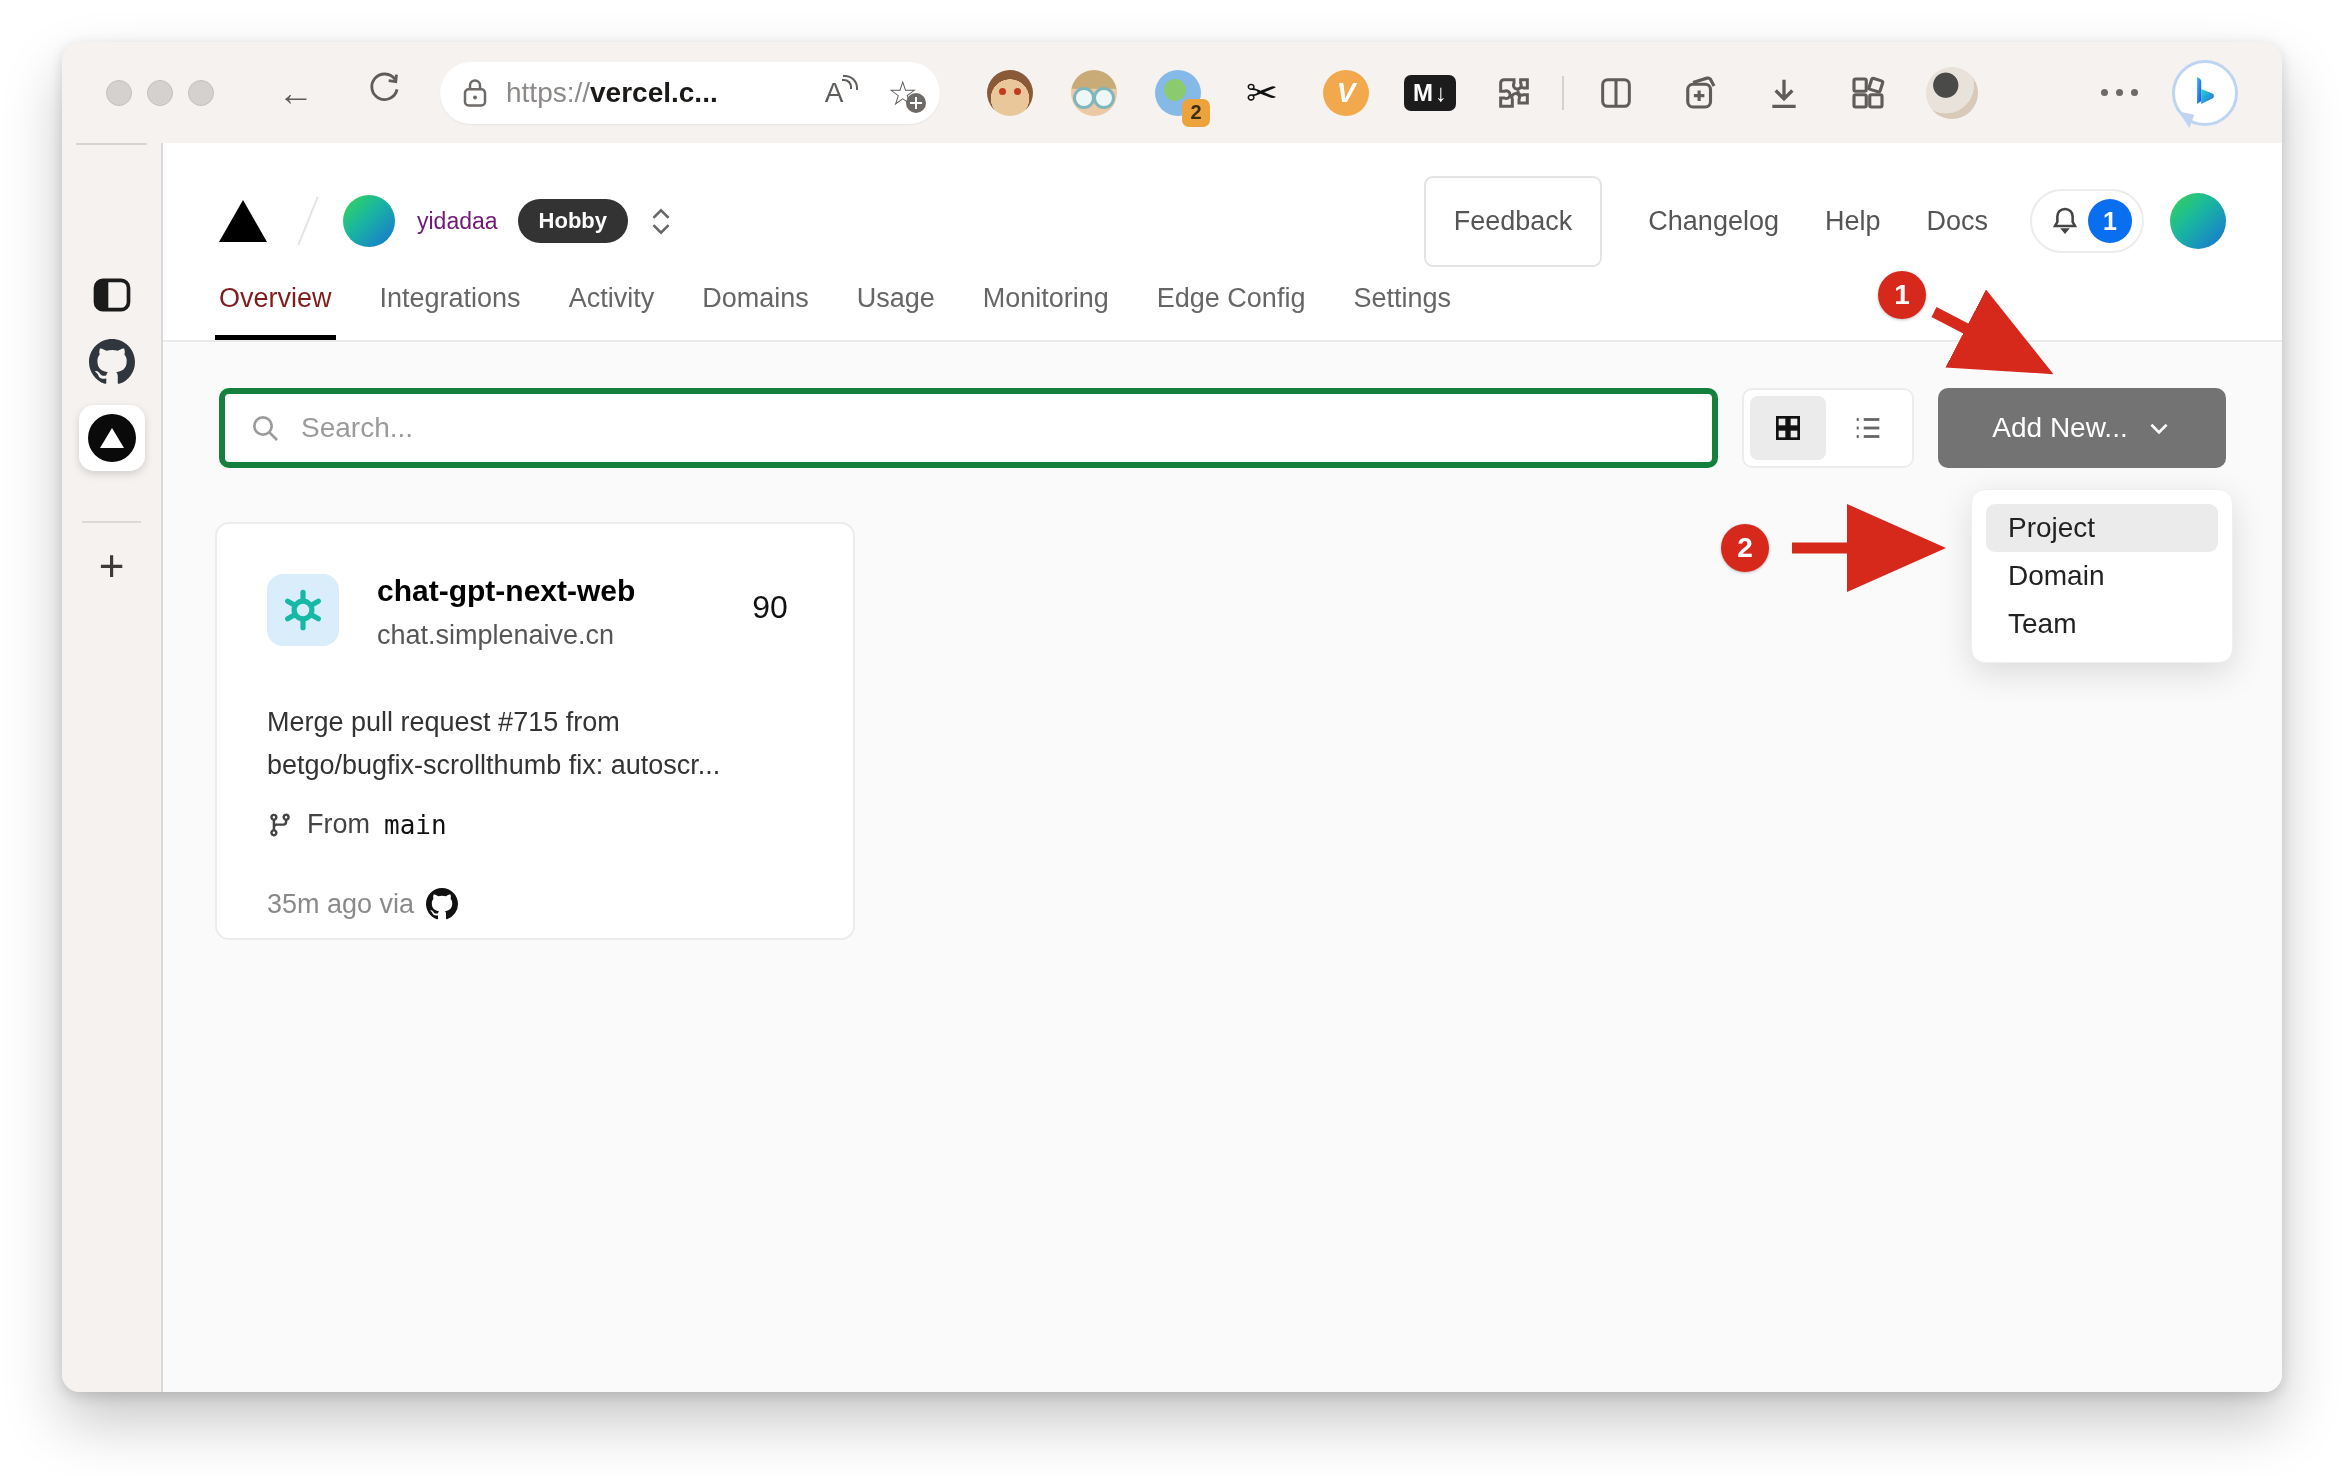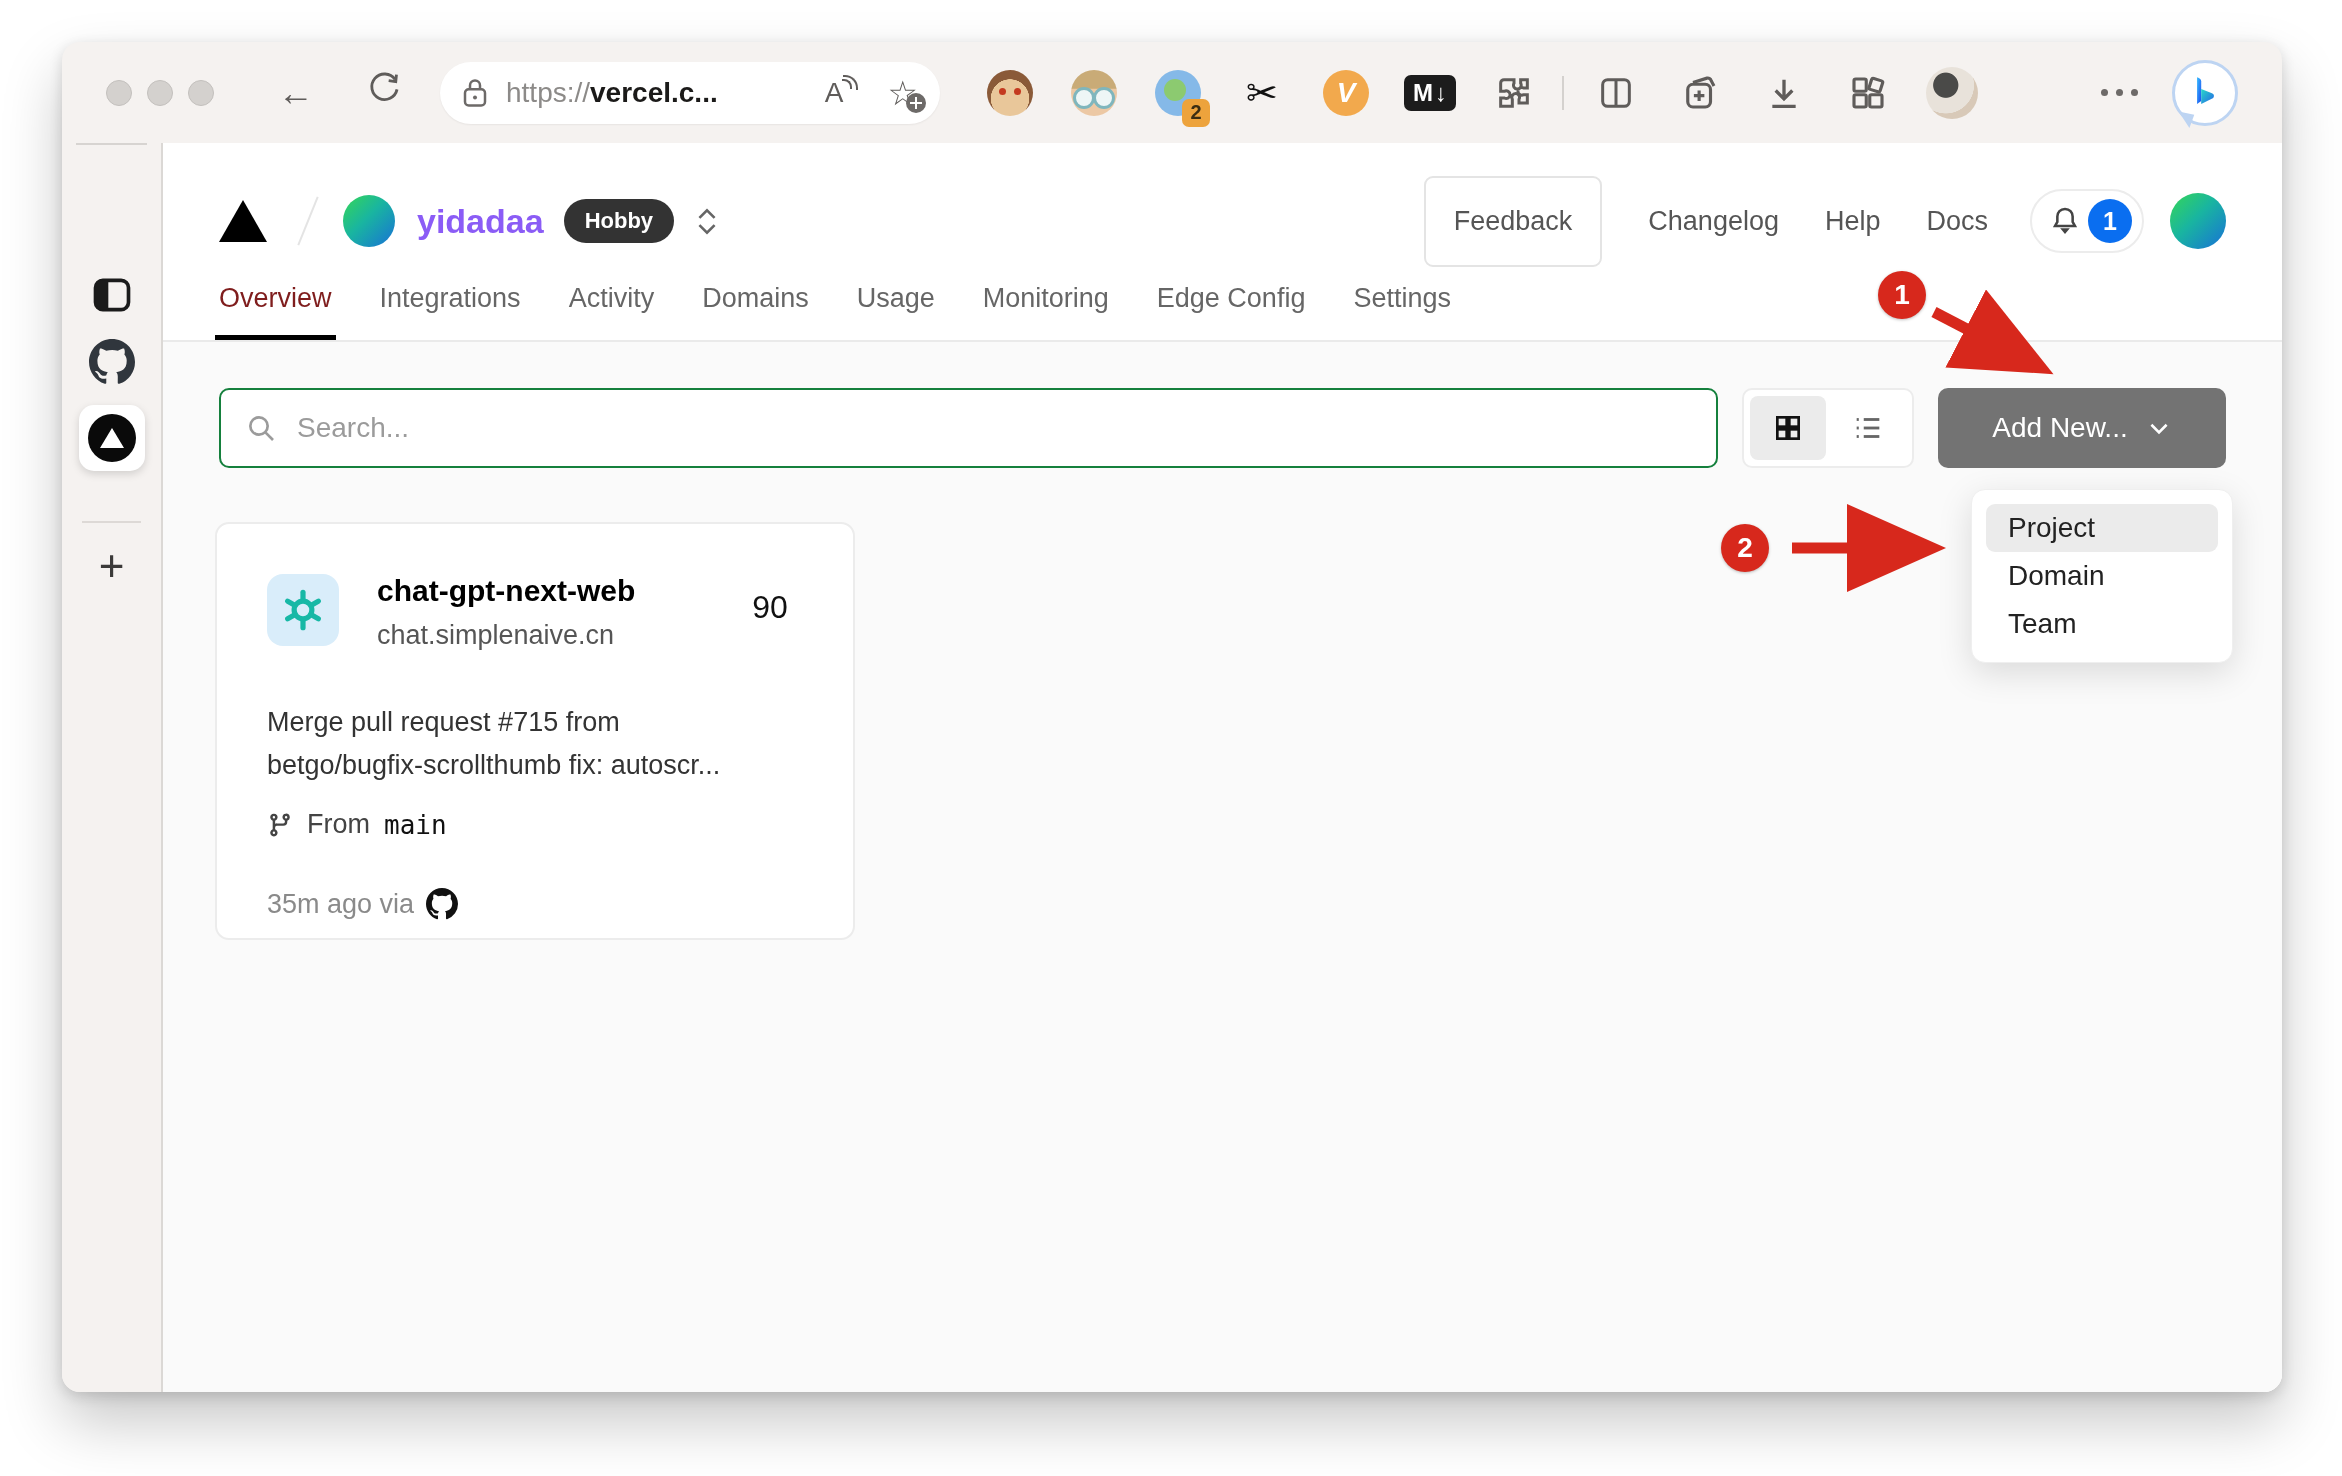--- a/index.html
+++ b/index.html
@@ -60,37 +60,37 @@
   .esb-divider { position:absolute; top:378px; left:20px; right:20px; height:2px; background:#ddd9d6; }
   .esb-plus { font-size:44px; color:#3b3a39; font-weight:400; }
   
   .page { flex:1; background:#fff; display:flex; flex-direction:column; position:relative; }
   .site-header { padding:30px 56px 0 56px; border-bottom:2px solid #eaeaea; background:#fff; }
   .hrow { display:flex; align-items:center; height:96px; }
   .tri { width:0; height:0; border-left:24px solid transparent; border-right:24px solid transparent; border-bottom:42px solid #000; }
   .slash { width:2px; height:52px; background:#e4e4e4; transform:rotate(22deg); margin:0 34px 0 40px; }
   .grad-av { border-radius:50%; background:linear-gradient(135deg,#33d35e 5%,#19b5a0 45%,#1877d2 95%); }
   .team-av { width:52px; height:52px; margin-right:22px; }
-  .team-name { font-size:34px; font-weight:700; color:#8b5cf6; }
+  .team-name { font-size:23px; font-weight:400; color:#701a75; }
   .plan-badge { background:#333; color:#fff; font-size:22px; font-weight:600; border-radius:999px; padding:9px 21px; margin-left:20px; }
   .sel-chev { margin-left:22px; display:flex; flex-direction:column; gap:3px; }
   .hdr-right { margin-left:auto; display:flex; align-items:center; }
   .feedback-btn { border:2px solid #e4e4e4; border-radius:9px; background:#fff; color:#555; font-size:27px; padding:28px 28px; }
   .hdr-link { color:#555; font-size:27px; margin-left:46px; }
   .bell-pill { margin-left:42px; border:2px solid #ececec; background:#fff; border-radius:999px; height:64px; display:flex; align-items:center; padding:0 10px 0 16px; gap:6px; }
   .notif-badge { width:44px; height:44px; border-radius:50%; background:#0a6ef0; color:#fff; font-size:25px; font-weight:600; display:flex; align-items:center; justify-content:center; }
   .user-av { width:56px; height:56px; margin-left:26px; }
   .tabs { display:flex; gap:48px; padding-top:14px; }
   .tab { font-size:27px; color:#666; padding-bottom:26px; position:relative; }
   .tab.active { color:#7f1d1d; }
   .tab.active::after { content:''; position:absolute; left:-4px; right:-4px; bottom:0; height:5px; background:#000; }
   
   .content { flex:1; background:#fafafa; position:relative; padding:46px 56px; }
   .ctl-row { display:flex; align-items:stretch; gap:24px; height:80px; }
-  .search-box { flex:1; background:#fff; border:2px solid #15803d; border-radius:10px; display:flex; align-items:center; padding:0 24px; }
+  .search-box { flex:1; background:#fff; border:6px solid #15803d; border-radius:10px; display:flex; align-items:center; padding:0 24px; }
   .search-box input { border:none; outline:none; font-size:28px; color:#333; flex:1; margin-left:20px; background:transparent; font-family:"Liberation Sans",sans-serif; }
   .search-box input::placeholder { color:#9b9b9b; }
   .view-toggle { width:172px; background:#fff; border:2px solid #ececec; border-radius:10px; display:flex; padding:6px; gap:4px; }
   .vt-btn { flex:1; display:flex; align-items:center; justify-content:center; border-radius:8px; }
   .vt-btn.active { background:#ebebeb; }
   .add-btn { width:288px; background:#737373; border-radius:10px; color:#fff; font-size:28px; font-weight:500; display:flex; align-items:center; justify-content:center; gap:18px; border:none; }
   
   .dropdown { position:absolute; top:147px; right:49px; width:262px; background:#fff; border:1px solid #efefef; border-radius:14px; box-shadow:0 10px 34px rgba(0,0,0,.13); padding:14px; z-index:5; }
   .dd-item { font-size:28px; color:#222; padding:8px 22px; border-radius:9px; }
   .dd-item.hl { background:#ebebeb; }

